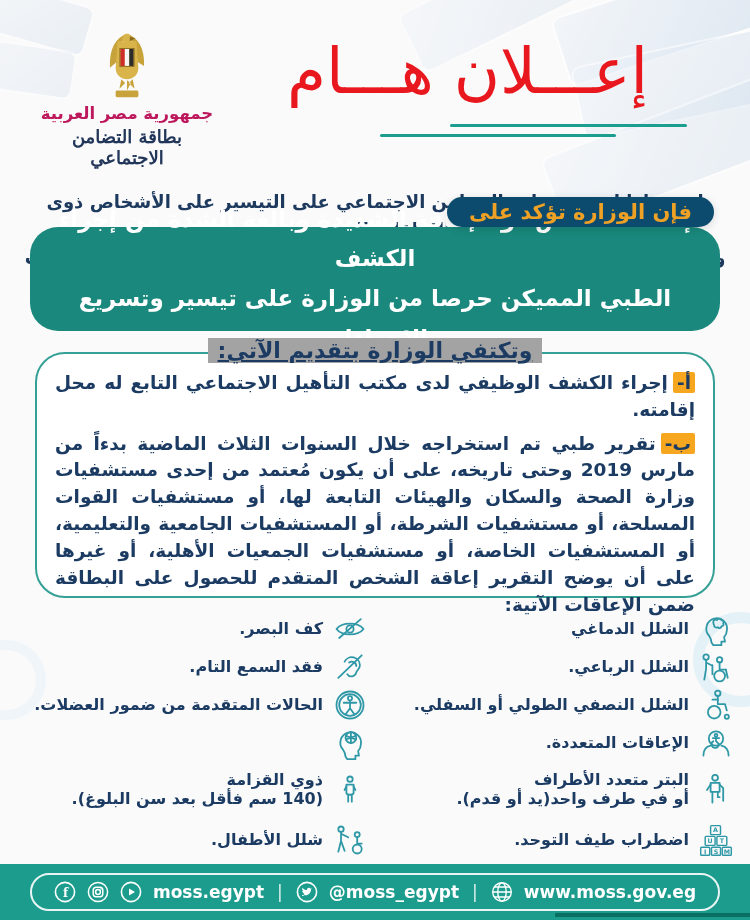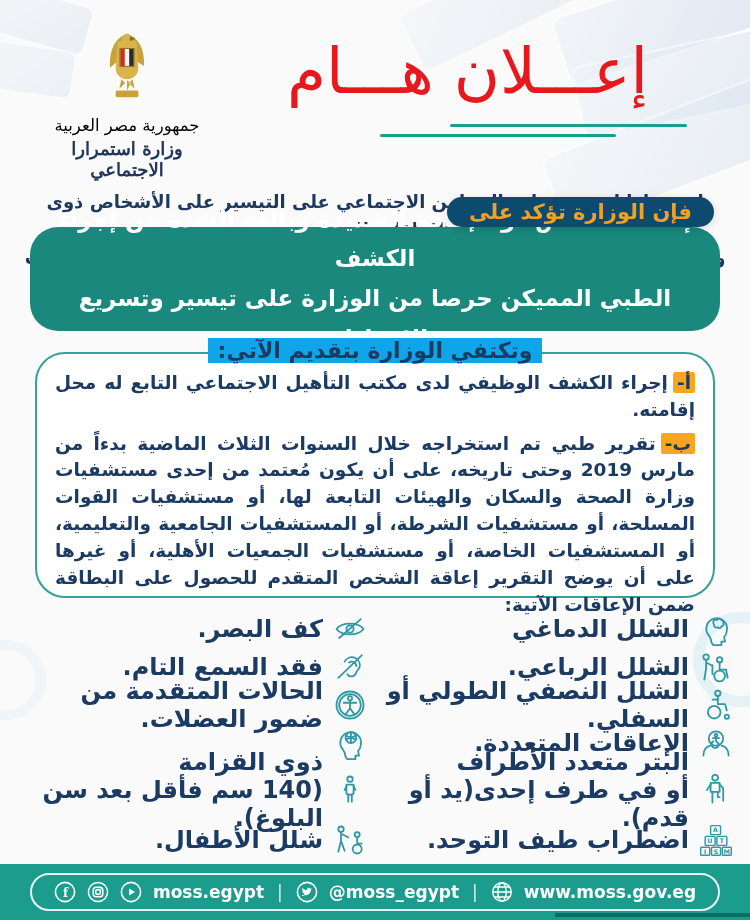--- a/index.html
+++ b/index.html
@@ -17,57 +17,57 @@
   .c2{ width:240px; height:75px; right:-65px; top:42px;  transform:rotate(-12deg); opacity:.5;}
   .c3{ width:250px; height:78px; right:-45px; top:112px; transform:rotate(-21deg); opacity:.42;}
   .c4{ width:210px; height:66px; right:140px; top:-34px; transform:rotate(-26deg); opacity:.38;}
   .c5{ width:140px; height:52px; left:-48px;  top:-12px; transform:rotate(16deg);  opacity:.35;}
   .c6{ width:130px; height:50px; left:-55px;  top:42px;  transform:rotate(8deg);   opacity:.3;}
   .ring{ border-radius:50%; }
   .r1{ width:95px; height:95px; right:-38px; top:612px; border:11px solid #d9edf4; opacity:.65;}
   .r2{ width:80px; height:80px; left:-34px;  top:640px; border:10px solid #e2f0f6; opacity:.45;}
   
   .logo-block{ position:absolute; z-index:2; left:36px; top:30px; width:182px; text-align:center; }
-  .republic{ margin-top:12px; font-size:16.5px; font-weight:normal; color:#000000; }
+  .republic{ margin-top:0; font-size:16.5px; font-weight:bold; color:#be185d; }
   .ministry{ margin-top:3px; font-size:18px; font-weight:bold; color:#22365a;
              font-family:"DejaVu Serif", serif; }
   .title{ position:absolute; z-index:1; left:215px; top:26px; width:505px; text-align:center;
           color:#e8181e; font-size:63px; font-weight:normal; line-height:1.45; }
   .uline{ position:absolute; z-index:1; height:3px; background:#1b9d90; border-radius:2px; }
   .u1{ left:450px; top:124px; width:237px; }
   .u2{ left:380px; top:134px; width:236px; }
   .intro{ position:absolute; z-index:1; top:153px; left:18px; right:18px; text-align:center;
           color:#1d3a5e; font-size:18px; font-weight:bold; line-height:1.55;margin-top:35px; }
   
   .badge{ position:absolute; z-index:3; right:36px; top:197px; background:#0c4a6e;
           color:#efa125; font-size:21px; font-weight:bold; padding:3px 22px 3px;
           border-radius:22px; box-shadow:0 2px 8px rgba(0,0,0,.14); }
   .teal-box{ position:absolute; z-index:2; left:30px; right:30px; top:227px; height:104px;
              background:#1a887c; border-radius:28px; display:flex; flex-direction:column;
              justify-content:center; text-align:center; color:#ffffff;
              font-size:23px; font-weight:bold; line-height:1.72; }
   
   .req-heading{ position:absolute; z-index:3; top:338px; left:0; right:0; text-align:center;
                 font-size:22px; font-weight:bold; color:#1c3b63; line-height:26px; }
-  .req-heading span{ background:#0ea5e9; padding:0 10px; }
+  .req-heading span{ background:#a3a3a3; padding:0 10px;text-decoration:underline; }
   .req-box{ position:absolute; z-index:2; left:35px; right:35px; top:352px; height:246px;
             background:#ffffff; border:2.5px solid #35a096; border-radius:30px;
             padding:16px 18px 12px; }
   .req-item{ font-size:18.5px; font-weight:bold; color:#1c3b63; text-align:justify;
              line-height:1.45; margin-bottom:7px; }
   .marker{ background:#f6a71f; padding:0 4px; margin-left:5px; border-radius:2px; }
   
   .dis-grid{ position:absolute; z-index:2; top:610px; left:12px; right:16px;
              display:grid; grid-template-columns:1fr 1fr; column-gap:10px;
              grid-template-rows:38px 38px 38px 38px 56px 44px; }
   .dis-item{ display:flex; align-items:center; gap:9px; }
   .dis-icon{ width:36px; height:36px; flex:0 0 36px; }
   .dis-icon svg{ width:36px; height:36px; display:block; }
   .dis-labels{ display:flex; flex-direction:column; }
-  .dis-label{ font-size:24px; font-weight:bold; color:#1c3b63; line-height:1.18; }
+  .dis-label{ font-size:16px; font-weight:bold; color:#1c3b63; line-height:1.18; }
   
   .footer{ position:absolute; z-index:4; left:0; right:0; bottom:0; height:56px;
            background:#1b9c8d; display:flex; align-items:center; justify-content:center; }
   .footer-pill{ direction:ltr; display:flex; align-items:center; gap:11px;
                 border:2px solid rgba(255,255,255,.9); border-radius:26px;
                 padding:6px 22px; color:#ffffff; font-size:17px; font-weight:bold; }
   .sicon{ width:22px; height:22px; display:block; }
   .sep{ opacity:.85; font-weight:normal; padding:0 2px; }
   .accent{ position:absolute; z-index:5; right:0; bottom:3px; width:195px; height:4px;
            background:#0a6f63; }
@@ -97,21 +97,21 @@
         <path d="M35 7 L41 9 L35 12 Z" fill="#8a6d1f"></path>
         <rect x="25" y="20" width="4.7" height="18" fill="#cf2b2b"></rect>
         <rect x="29.7" y="20" width="4.7" height="18" fill="#f5f5f5"></rect>
         <rect x="34.4" y="20" width="4.6" height="18" fill="#2b2b2b"></rect>
         <rect x="24.5" y="19.5" width="15" height="19" fill="none" stroke="#8a6d1f"></rect>
         <path d="M26 52 L24 62 L30 56 Z M32 53 L32 64 L36 56 Z M38 52 L40 62 L34 56 Z" fill="#c8a23a"></path>
         <rect x="20" y="64" width="24" height="7" rx="1.5" fill="#c8a23a"></rect>
       </svg>
     </span>
     <div class="republic">جمهورية مصر العربية</div>
-    <div class="ministry">وزارة استمرارا الاجتماعي</div>
+    <div class="ministry">بطاقة التضامن الاجتماعي</div>
   </div>
 
   <div class="title">إعـــلان هـــام</div>
   <div class="uline u1"></div>
   <div class="uline u2"></div>
 
   <div class="intro">
     <div>استمرارا لحرص وزارة التضامن الاجتماعي على التيسير على الأشخاص ذوى الإعاقات الشديدة</div>
     <div>وبالغة الشدة ،وتسريع إجراءات الاستجابة لطلباتهم للحصول على بطاقة الخدمات المتكاملة</div>
   </div>
@@ -242,21 +242,21 @@
         <svg class="line" viewBox="0 0 40 40">
             <circle cx="19" cy="6.5" r="3.2"></circle>
             <path d="M14 12h10v10h-10z"></path>
             <path d="M14 14l-4 6M24 14l4 4v14"></path>
             <path d="M16 22v12M22 22v5"></path>
             <path d="M22 28h4" stroke-dasharray="2 2"></path>
           </svg>
       </span>
       <div class="dis-labels">
         <span class="dis-label">البتر متعدد الأطراف</span>
-        <span class="dis-label">أو في طرف إحدى(يد أو قدم).</span>
+        <span class="dis-label">أو في طرف واحد(يد أو قدم).</span>
       </div>
     </div>
     <div class="dis-item">
       <span class="dis-icon">
         <svg class="line" viewBox="0 0 40 40">
             <circle cx="20" cy="8" r="3"></circle>
             <path d="M16 14h8v9c0 3-8 3-8 0z"></path>
             <path d="M16 16l-2 4M24 16l2 4M18 26v7M22 26v7"></path>
           </svg>
       </span>

